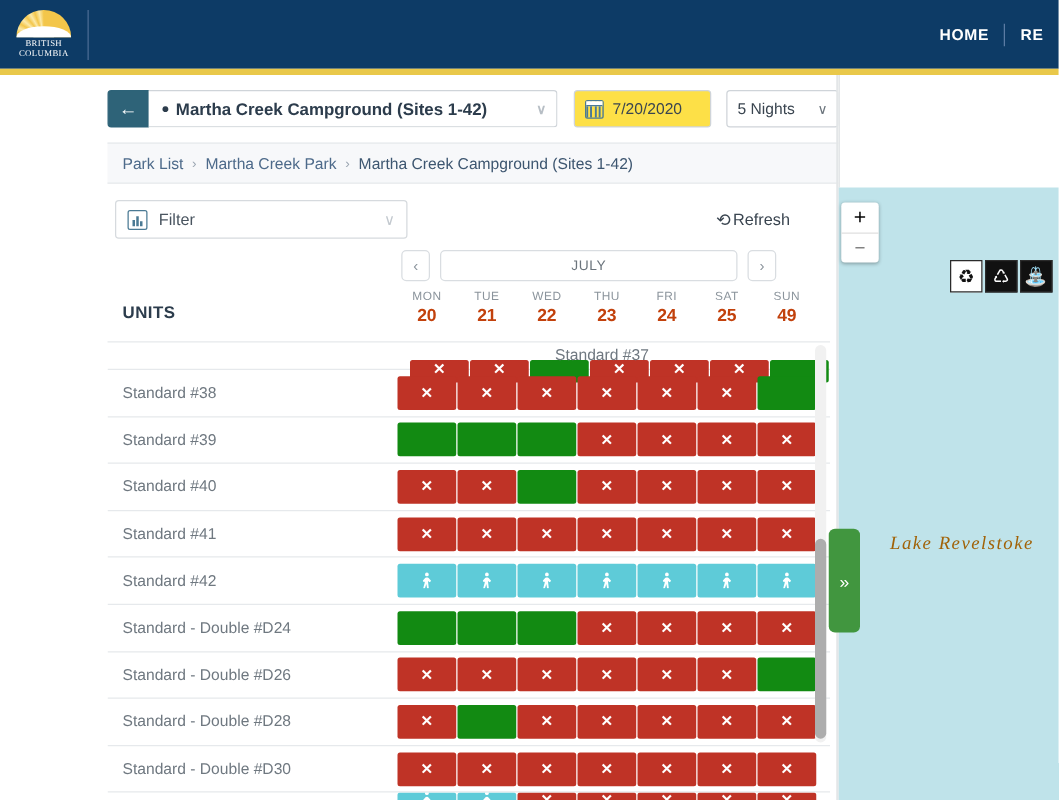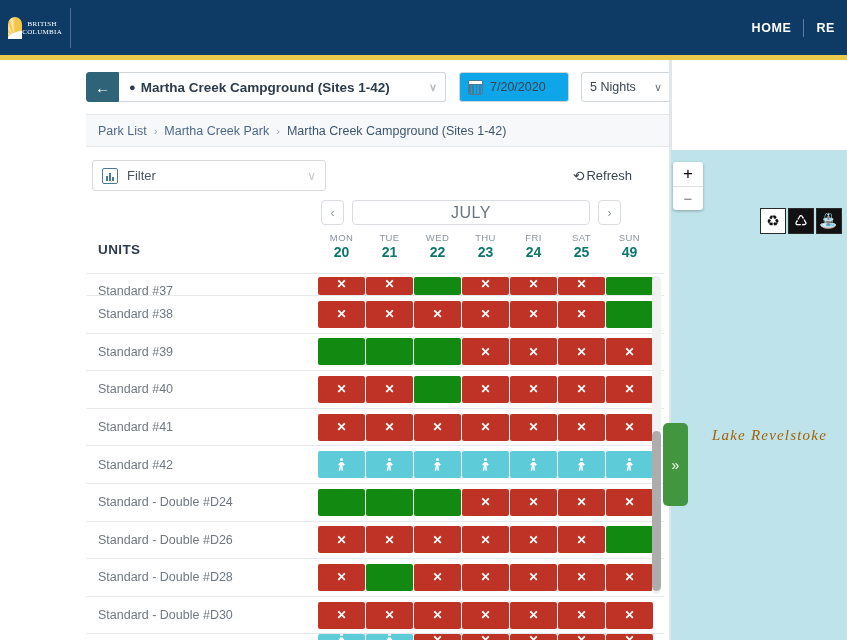--- a/index.html
+++ b/index.html
@@ -35,21 +35,21 @@
     display: flex;
     align-items: center;
     padding-left: 8px;
     height: 55px;
   }
   .bc-logo {
     width: 54px;
     height: 42px;
     position: relative;
     display: flex;
-    flex-direction: row;
+    flex-direction: column;
     align-items: center;
     justify-content: flex-start;
   }
   .bc-sun {
     width: 44px;
     height: 22px;
     margin-top: 1px;
     border-radius: 22px 22px 0 0;
     background:
       radial-gradient(circle at 50% 100%, #fdf3c9 0%, #fdf3c9 26%, transparent 27%),
@@ -160,21 +160,21 @@
   }
   .pin-icon { margin-right: 5px; font-size: 11px; color: #2c3c4c; }
   .caret { margin-left: auto; color: #b7bec5; font-size: 11px; }
 
   .date-box {
     height: 30px;
     width: 110px;
     margin-left: 13px;
     border: 1px solid #cfd4d9;
     border-radius: 3px;
-    background: #0ea5e9;
+    background: #fde047;
     display: flex;
     align-items: center;
     padding: 0 8px;
     font-size: 12.5px;
     color: #3a4550;
     cursor: pointer;
   }
   .cal-glyph {
     width: 15px; height: 15px;
     border: 1.6px solid #4b7a94;
@@ -311,21 +311,21 @@
     cursor: pointer;
   }
   .month-box {
     width: 238px; height: 25px;
     border: 1px solid #d9dde1;
     border-radius: 4px;
     background: #fff;
     display: flex;
     align-items: center;
     justify-content: center;
-    font-size: 16px;
+    font-size: 11px;
     color: #6b747c;
     letter-spacing: 0.5px;
     cursor: pointer;
   }
 
   .units-title {
     position: absolute;
     top: 42px; left: 12px;
     font-size: 13.5px;
     font-weight: bold;
@@ -344,21 +344,21 @@
     text-align: center;
   }
   .day-col .dow {
     font-size: 9.5px;
     color: #8b949c;
     letter-spacing: 0.4px;
   }
   .day-col .dnum {
     font-size: 14px;
     font-weight: bold;
-    color: #0f766e;
+    color: #c2410c;
     margin-top: 1px;
   }
 
   .rows-viewport {
     position: absolute;
     top: 73px; left: 0;
     width: 578px;
     height: 367px;
     overflow: hidden;
     border-top: 1px solid #e6e9ec;
@@ -411,21 +411,21 @@
   .walk-glyph::after {
     content: "";
     position: absolute;
     top: 4px; left: 1px;
     width: 7px; height: 9px;
     background: #fff;
     clip-path: polygon(40% 0, 60% 0, 100% 35%, 78% 45%, 62% 32%, 72% 100%, 52% 100%, 44% 62%, 28% 100%, 8% 100%, 30% 38%, 20% 45%, 0 35%);
   }
 
   
-  .row.clipped { height: 22px; align-items: flex-end; }
+  .row.clipped { height: 22px; align-items: flex-end; flex-direction: column; }
   .row.clipped .row-label { position: relative; top: 3px; }
   .row.clipped .cell { height: 18px; align-items: flex-start; }
   
   .row.clipped-bottom { height: 14px; overflow: hidden; align-items: flex-start; }
   .row.clipped-bottom .cell { height: 12px; }
 
   .grid-scrollbar {
     position: absolute;
     top: 216px; left: 652px;
     width: 9px;

